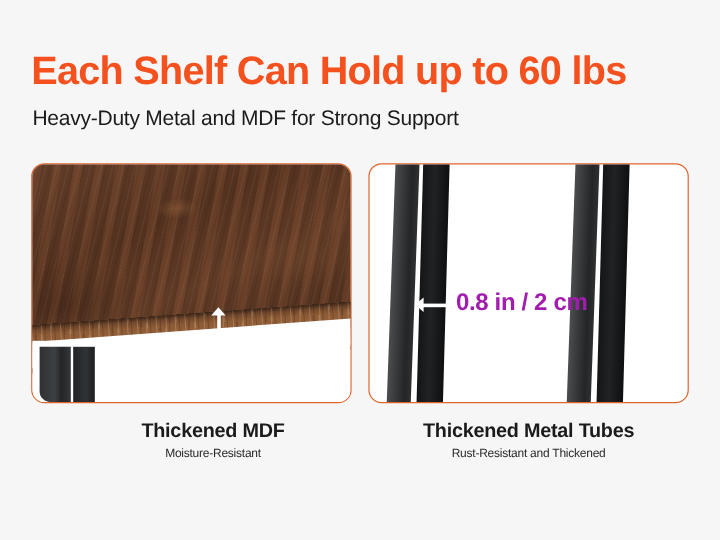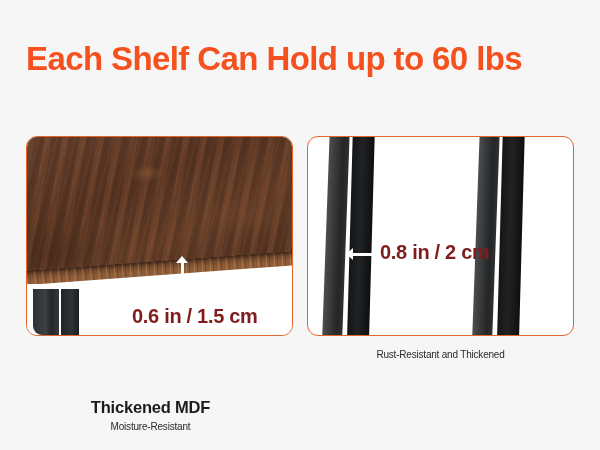--- a/index.html
+++ b/index.html
@@ -220,36 +220,36 @@
     top: 0;
     width: 0; height: 0;
     border-top: 6.5px solid transparent;
     border-bottom: 6.5px solid transparent;
   }
   .h-arrow .head-l { left: 0;  border-right: 7px solid #ffffff; }
   .h-arrow .head-r { right: 0; border-left: 7px solid #ffffff; }
 
   .dim-label {
     position: absolute;
-    color: #7f1d1d;
+    color: #a21caf;
     font-weight: bold;
     letter-spacing: -0.3px;
     white-space: nowrap;
   }
   .dim-left  { left: 105px; top: 168px; font-size: 20px; }
   .dim-right { left: 72px;  top: 104px; font-size: 20px; }
 
   
   .caption {
     position: absolute;
     top: 348px;
     width: 267px;
     text-align: center;
   }
-  .caption-left  { left: 17px; margin-top: 48px; }
+  .caption-left  { left: 44px; }
   .caption-right { left: 307px; }
   .cap-title {
     font-size: 16.5px;
     font-weight: bold;
     color: #1b1b1b;
     letter-spacing: -0.2px;
     line-height: 1.45;
     white-space: nowrap;
   }
   .cap-line {
@@ -261,36 +261,36 @@
     white-space: nowrap;
   }
 </style>
 </head>
 <body>
 
 <div class="page">
 
   <div class="headline">Each Shelf Can Hold up to 60 lbs</div>
 
+  <div class="subhead">Heavy-Duty Metal and MDF for Strong Support</div>
 
   <div class="panel panel-left">
     <div class="wood-top"></div>
     <div class="wood-edge"></div>
     <div class="white-floor">
       <div class="leg leg-a"></div>
       <div class="leg leg-b"></div>
     </div>
 
     <div class="v-arrow">
       <div class="head-up"></div>
       <div class="shaft"></div>
       <div class="head-dn"></div>
     </div>
 
-    <div class="dim-label dim-left">0.6 in / 1.5 cm</div>
   </div>
 
   <div class="panel panel-right">
     <div class="tube tube-main t1"></div>
     <div class="tube tube-dark t2"></div>
     <div class="tube tube-main t3"></div>
     <div class="tube tube-dark t4"></div>
 
     <div class="h-arrow">
       <div class="head-l"></div>
@@ -300,16 +300,17 @@
 
     <div class="dim-label dim-right">0.8 in / 2 cm</div>
   </div>
 
   <div class="caption caption-left">
     <div class="cap-title">Thickened  MDF</div>
     <div class="cap-line">Moisture-Resistant</div>
   </div>
 
   <div class="caption caption-right">
+    <div class="cap-title">Thickened Metal Tubes</div>
     <div class="cap-line">Rust-Resistant and Thickened</div>
   </div>
 
 </div>
 
 </body></html>

